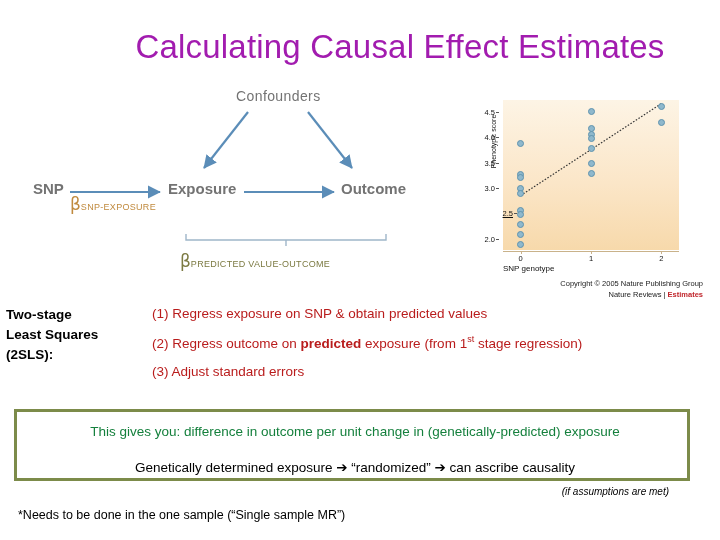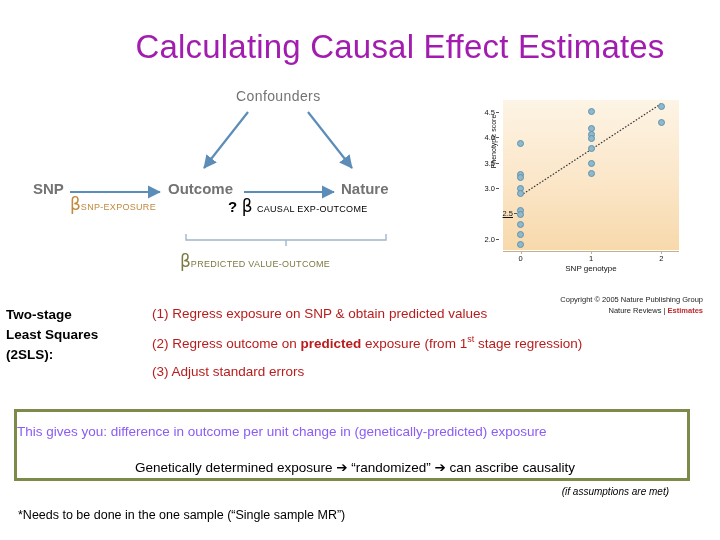--- a/index.html
+++ b/index.html
@@ -49,46 +49,46 @@
   .ylab{
     position:absolute;left:-16px;top:42px;width:80px;
     transform:rotate(-90deg);transform-origin:center center;
     font-size:7px;color:#111;text-align:center;white-space:nowrap;
   }
   .ytick{position:absolute;font-size:7.5px;color:#111;text-align:right;width:20px;}
   .ytick .dash{position:absolute;right:-4px;top:4px;width:3px;height:1px;background:#555;}
   .xtick{position:absolute;font-size:7.5px;color:#111;text-align:center;width:14px;}
   .xtickmark{position:absolute;width:1px;height:3px;background:#888;}
   #xaxisline{position:absolute;left:34px;top:155px;width:176px;height:1px;background:#c9b28a;}
-  #xlab{position:absolute;left:34px;top:168px;width:176px;text-align:center;font-size:8px;color:#111;}
+  #xlab{position:absolute;left:34px;top:168px;width:176px;text-align:left;font-size:8px;color:#111;}
   .pt{position:absolute;width:7px;height:7px;border-radius:50%;
       background:#8fb8cc;border:1px solid #5f93ae;box-sizing:border-box;}
   #copyright{
     position:absolute;left:14px;top:182px;width:220px;text-align:right;
-    font-size:7.5px;color:#222;line-height:11px;padding-right:18px;margin-top:16px;
+    font-size:7.5px;color:#222;line-height:11px;padding-right:18px;
   }
   #copyright .red{color:#C1272D;font-weight:bold;}
 
   
   #tsls-label{
     position:absolute;left:6px;top:305px;font-size:13.5px;font-weight:bold;color:#000;
     line-height:20px;
   }
   #steps{position:absolute;left:152px;top:306px;width:540px;font-size:13.5px;color:#b91c1c;}
   #steps .step{margin-bottom:13px;white-space:nowrap;}
   #steps .step.last{margin-top:9px;}
   #steps b{font-weight:bold;}
   #steps sup{font-size:9px;vertical-align:super;}
 
   
   #greenbox{
     position:absolute;left:14px;top:409px;width:676px;height:72px;
     border:3px solid #7C8B4A;box-sizing:border-box;background:#fff;
   }
-  #gb-line1{position:absolute;left:0;top:12px;width:676px;text-align:left;font-size:13.5px;color:#8b5cf6;}
+  #gb-line1{position:absolute;left:0;top:12px;width:676px;text-align:center;font-size:13.5px;color:#15803d;}
   #gb-line2{position:absolute;left:0;top:47px;width:676px;text-align:center;font-size:13.5px;color:#000;}
   #gb-note{position:absolute;right:18px;top:74px;font-size:10px;font-style:italic;color:#000;}
   #footnote{position:absolute;left:18px;top:508px;font-size:12.5px;color:#000;}
 </style>
 </head>
 <body>
 
 <div class="slide">
 
   <div id="title">Calculating Causal Effect Estimates</div>
@@ -109,32 +109,27 @@
       <line x1="70" y1="104" x2="160" y2="104" stroke="#5B8DB8" stroke-width="2.2" marker-end="url(#ah)"></line>
 
       <line x1="244" y1="104" x2="334" y2="104" stroke="#5B8DB8" stroke-width="2.2" marker-end="url(#ah)"></line>
 
       <path d="M186,146 L186,152 L386,152 L386,146" fill="none" stroke="#9FB6C9" stroke-width="1.4"></path>
       <line x1="286" y1="152" x2="286" y2="158" stroke="#9FB6C9" stroke-width="1.4"></line>
     </svg>
 
     <div class="node" id="node-confounders">Confounders</div>
     <div class="node" id="node-snp">SNP</div>
-    <div class="node" id="node-exposure">Outcome</div>
-    <div class="node" id="node-outcome">Nature</div>
+    <div class="node" id="node-exposure">Exposure</div>
+    <div class="node" id="node-outcome">Outcome</div>
 
     <div class="beta" id="beta-snp-exposure">
       <span class="b">β</span><span class="sub">SNP-EXPOSURE</span>
     </div>
 
-    <div class="beta" id="beta-causal">
-      <span class="q">?</span>
-      <span class="b">β</span>
-      <span class="sub">CAUSAL EXP-OUTCOME</span>
-    </div>
 
     <div class="beta" id="beta-predicted">
       <span class="b">β</span><span class="sub">PREDICTED VALUE-OUTCOME</span>
     </div>
   </div>
 
   <div id="figure">
     <div class="ylab">Phenotypic score</div>
     <div id="fig-plot">
       <svg id="trend" width="176" height="150" style="position:absolute;left:0;top:0;overflow:visible;">

